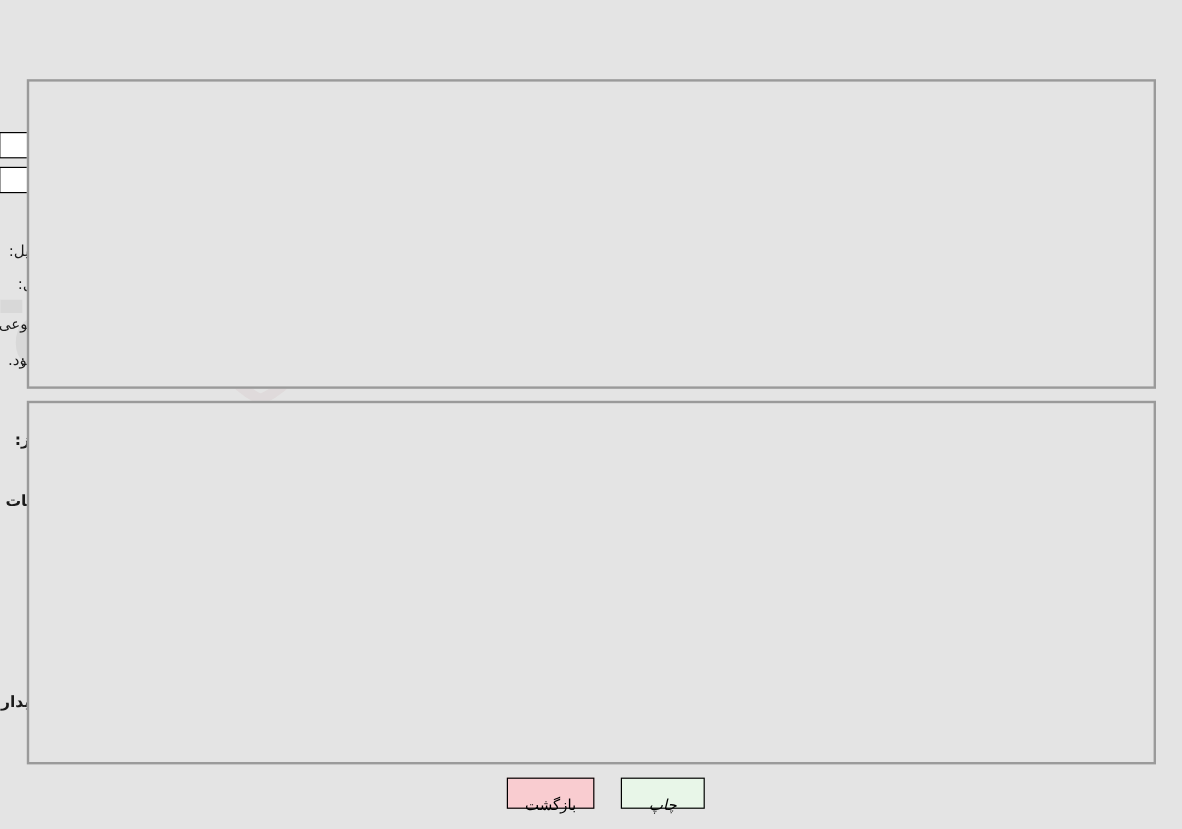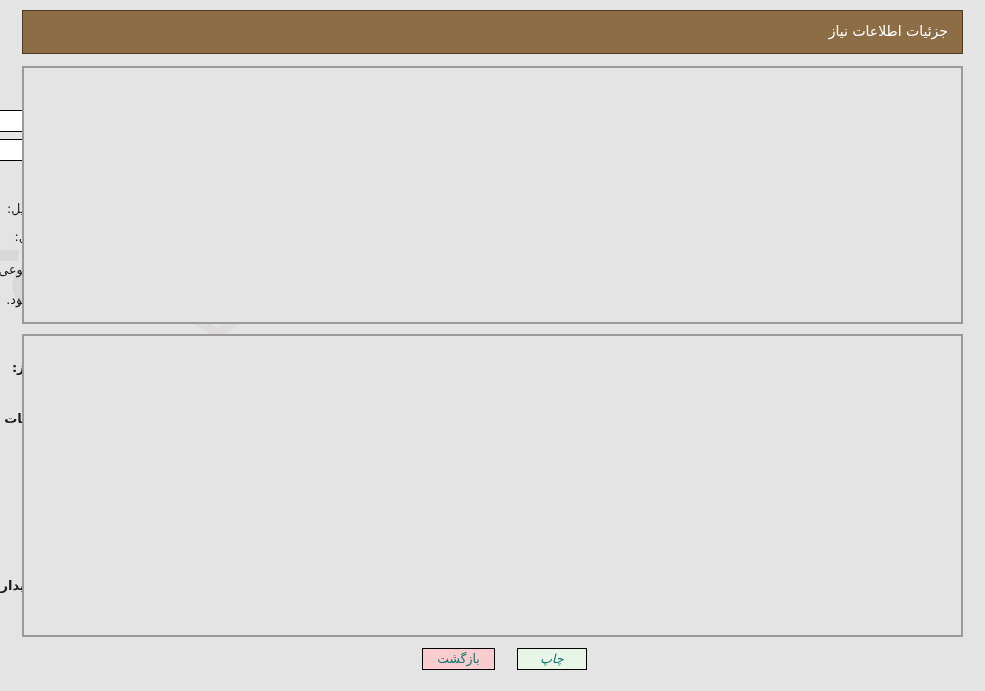--- a/index.html
+++ b/index.html
@@ -188,23 +188,23 @@
     font-size: 12px;
   }
 
   
   .btn {
     position: absolute;
     height: 22px;
     border: 1px solid #000;
     font-size: 12.5px;
     font-family: "DejaVu Sans", "Liberation Sans", sans-serif;
-    color: #0f766e;
+    color: #000000;
     cursor: pointer;
-    padding: 0;
+    padding: 12px;
     line-height: 20px;
   }
   .btn.print  { background: #e8f6e8; font-style: italic; }
   .btn.back   { background: #f9ccd0; }
 </style>
 </head>
 <body>
 
 <div id="page">
 
@@ -218,23 +218,20 @@
     </g>
     <g opacity="0.30">
       <path d="M690 22 L742 22 L716 74 Z" fill="#e9b9bd"></path>
       <path d="M716 20 L716 96" stroke="#e9b9bd" stroke-width="10"></path>
     </g>
     <g opacity="0.26" fill="#8f8f8f">
       <text x="760" y="92" font-family="DejaVu Sans, sans-serif" font-size="72" font-weight="bold">.net</text>
     </g>
   </svg>
 
-  <div class="topbar">
-    <div class="topbar-title">جزئیات اطلاعات نیاز</div>
-  </div>
 
   <div class="panel" id="panel-top"></div>
 
   <div class="lbl" style="right:880px; top:85px;">شماره نیاز:</div>
   <div class="fld c" style="right:611px; top:81px; width:259px;">1103005694000022</div>
 
   <div class="lbl" style="right:700px; top:85px;">تاریخ و ساعت اعلان عمومی:</div>
   <div class="fld c" style="right:703px; top:81px; width:183px;">1403/01/06 - 14:12</div>
 
   <div class="lbl" style="right:880px; top:114px;">نام دستگاه خریدار:</div>

